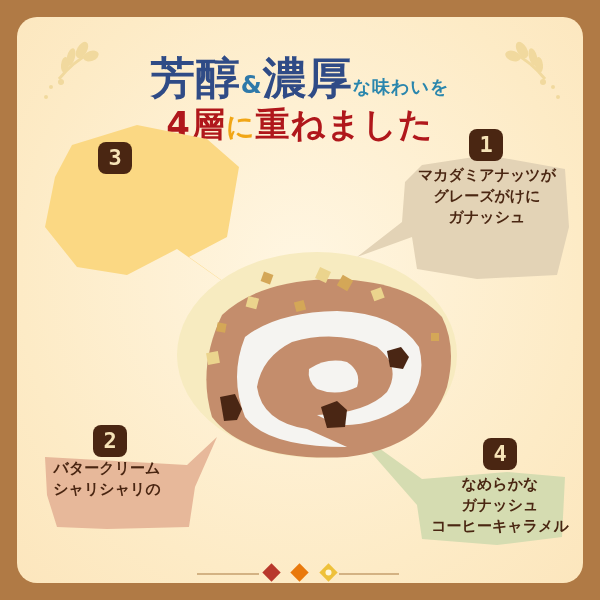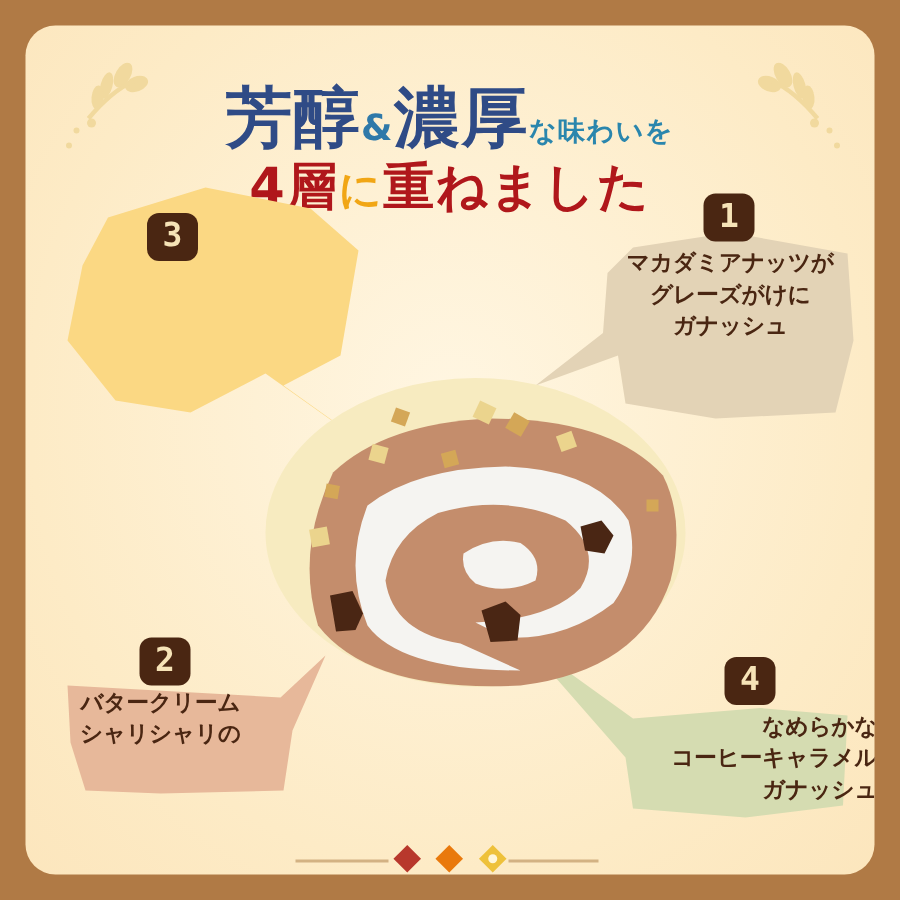--- a/index.html
+++ b/index.html
@@ -110,18 +110,18 @@
     <div>ガナッシュ</div>
   </div>
 
   <div class="badge" style="left:76px; top:408px;">2</div>
   <div class="label" style="left:15px; top:441px; width:150px;">
     <div>バタークリーム</div>
     <div>シャリシャリの</div>
   </div>
 
   <div class="badge" style="left:466px; top:421px;">4</div>
-  <div class="label" style="left:398px; top:457px; width:170px;text-align:right;">
+  <div class="label" style="left:398px; top:457px; width:170px;">
     <div>なめらかな</div>
+    <div>ガナッシュ</div>
     <div>コーヒーキャラメル</div>
-    <div>ガナッシュ</div>
   </div>
 </div>
 
 </body></html>

